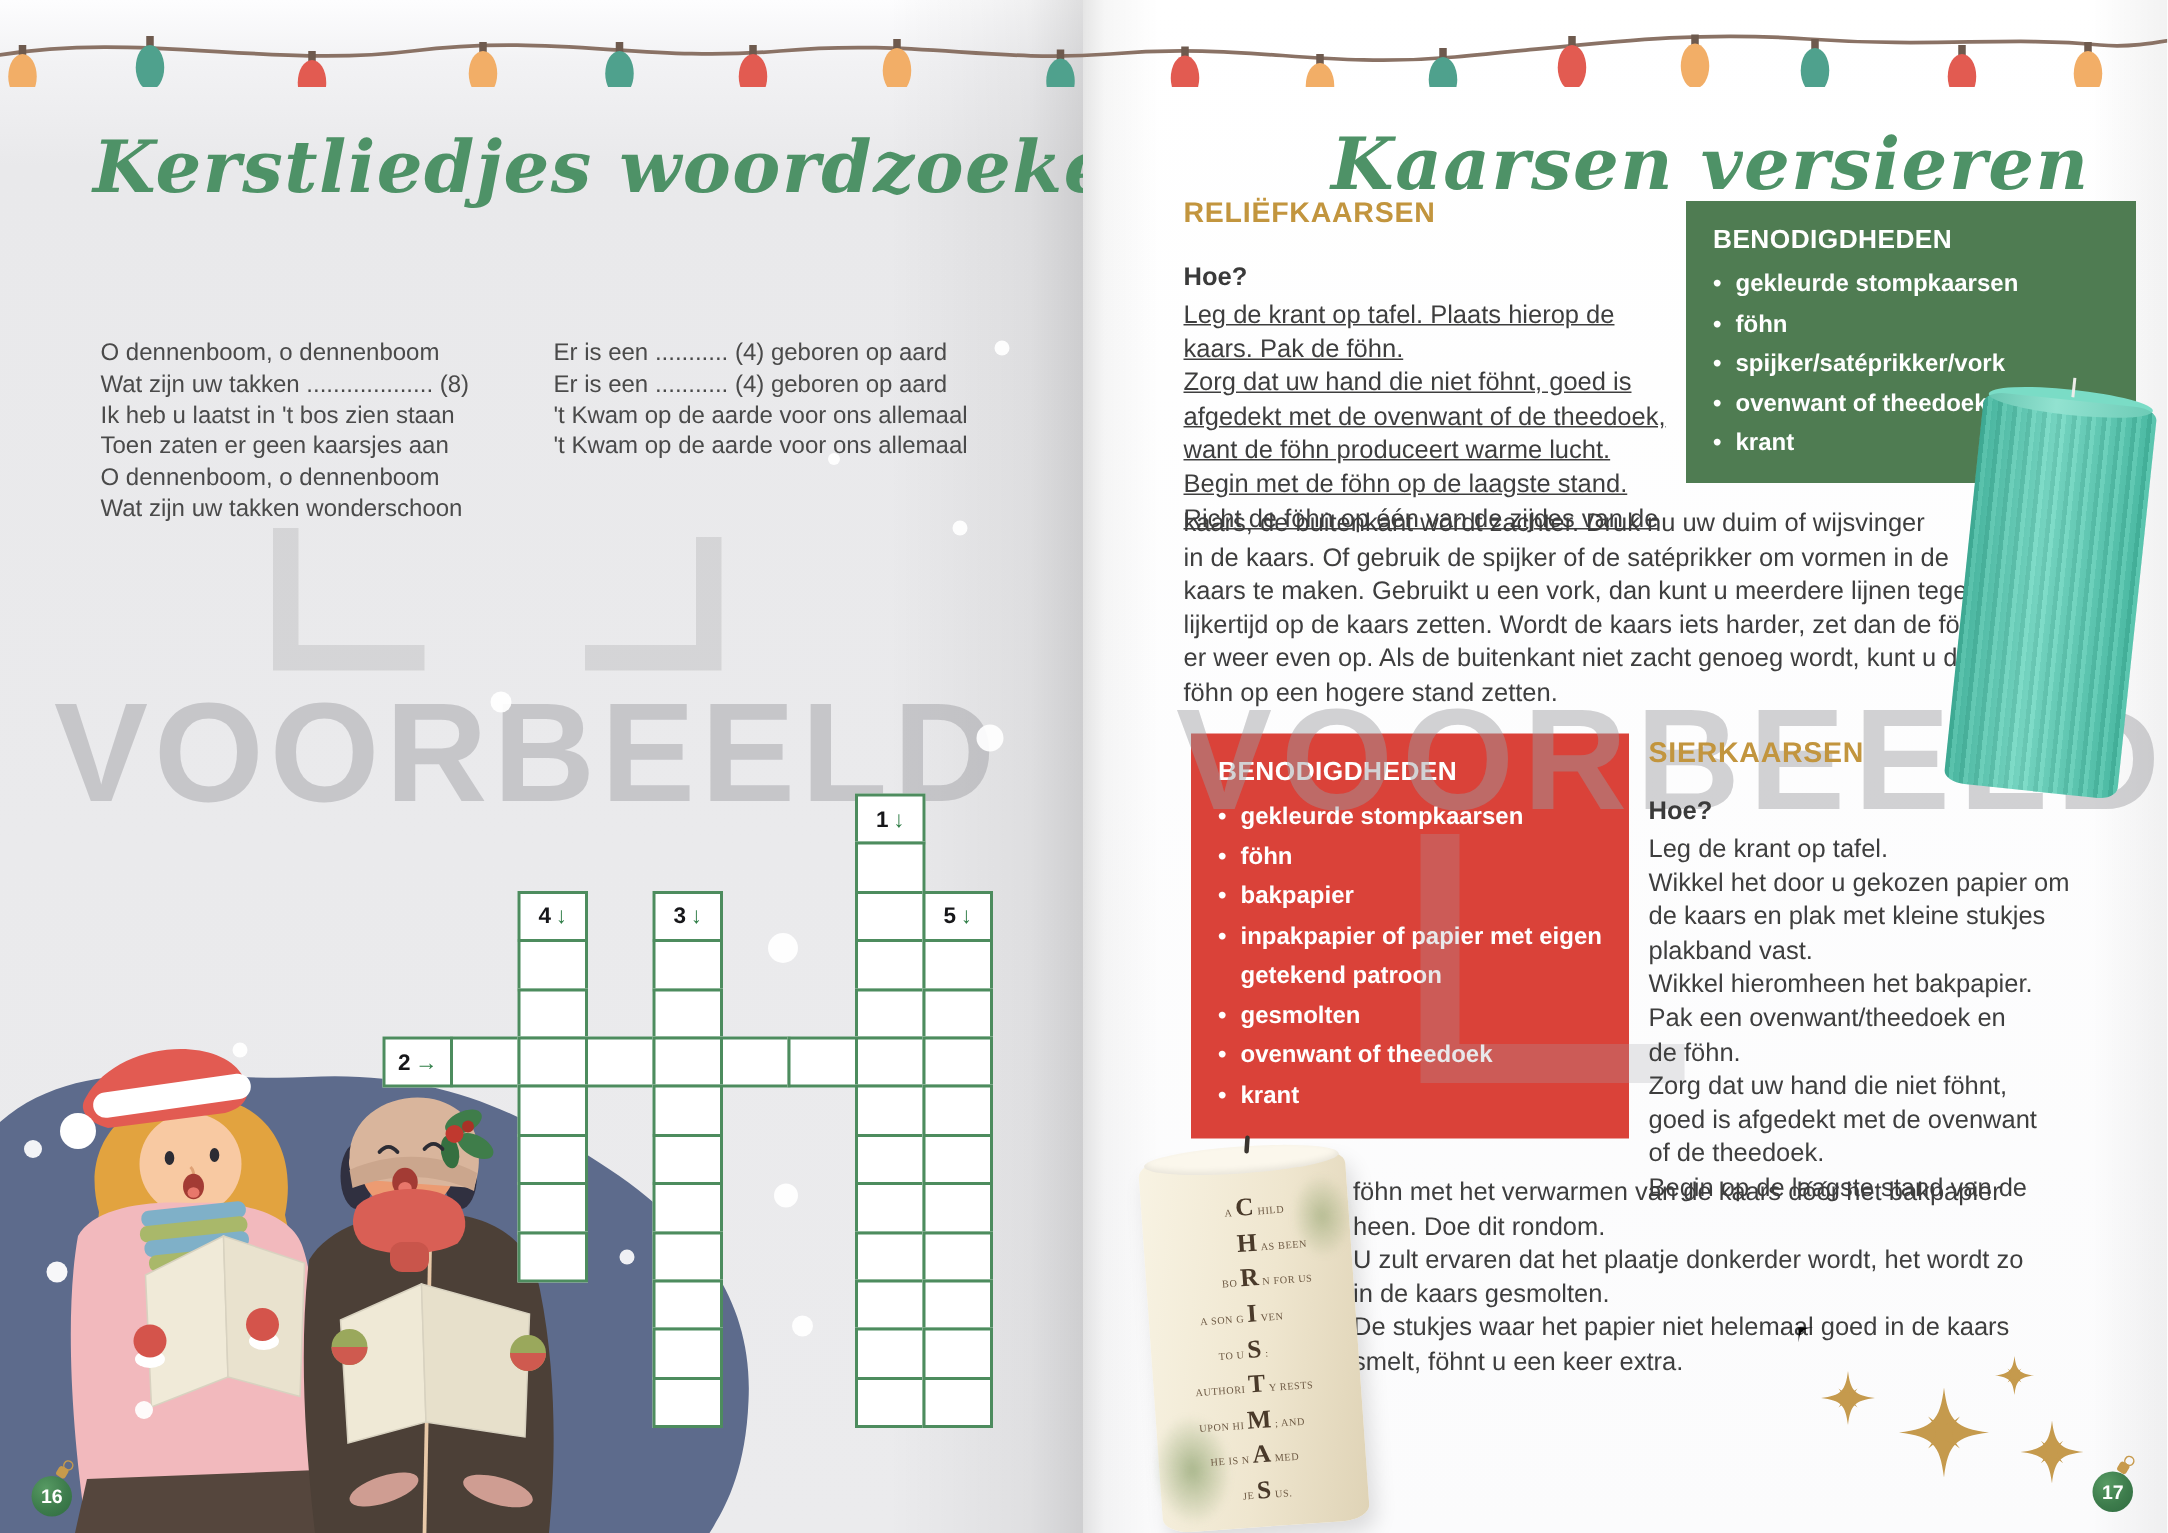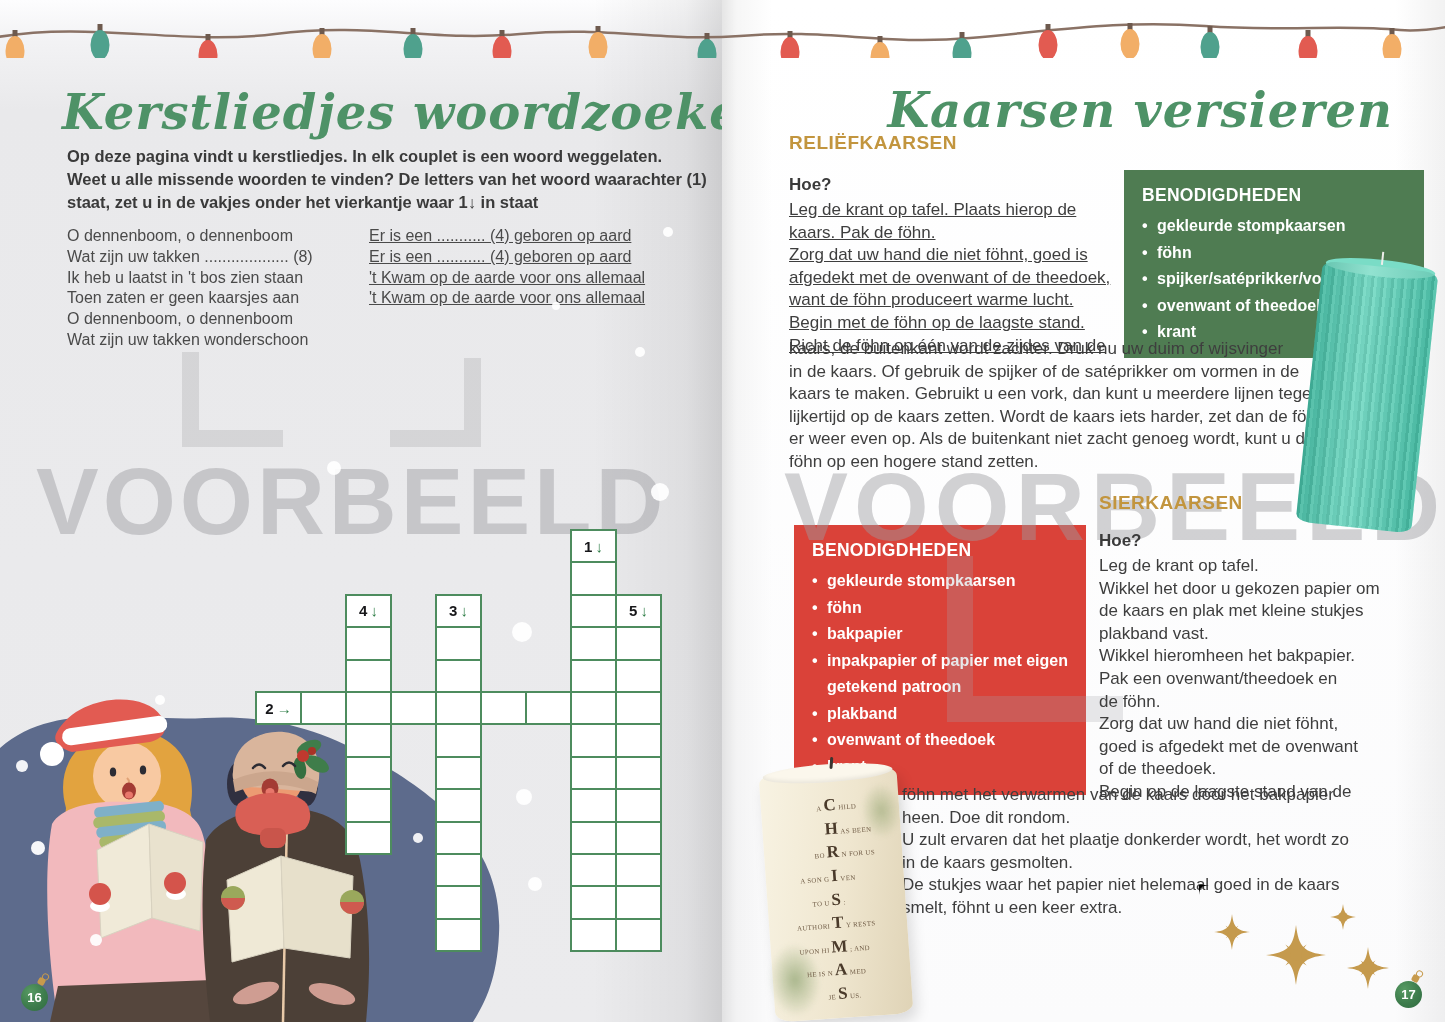--- a/index.html
+++ b/index.html
@@ -18,21 +18,21 @@
   .script-title{position:absolute;font-family:"DejaVu Serif",serif;font-style:italic;font-weight:bold;
      color:#4E9267;font-size:48px;line-height:1.1;letter-spacing:1px;z-index:2;white-space:nowrap;}
   .title-left{left:62px;top:54px;}
   .title-right{right:52px;top:52px;text-align:center;}
 
   .intro{position:absolute;left:67px;top:128px;width:640px;font-size:16.5px;font-weight:bold;
      color:#3A3A3A;line-height:23px;white-space:pre-line;z-index:2;}
 
   .lyrics{position:absolute;font-size:16px;color:#4A4A4A;line-height:20.8px;white-space:pre-line;z-index:2;}
   .ly-s1{left:67px;top:226px;} .ly-s2{left:67px;top:393px;} .ly-s3{left:67px;top:576px;}
-  .ly-s4{left:369px;top:226px;text-decoration:underline;} .ly-s5{left:369px;top:351px;}
+  .ly-s4{left:369px;top:226px;} .ly-s5{left:369px;top:351px;}
 
   
   .wm{position:absolute;font-weight:bold;white-space:nowrap;pointer-events:none;}
   .wm-left{left:36px;top:448px;font-size:94px;letter-spacing:4px;color:rgba(145,145,150,0.40);z-index:1;}
   .wm-right{left:62px;top:452px;font-size:96px;letter-spacing:6px;color:rgba(155,155,160,0.45);z-index:4;}
   .frag{position:absolute;pointer-events:none;}
   .frag-l1{left:182px;top:352px;width:84px;height:78px;border-left:17px solid rgba(158,158,163,.28);border-bottom:17px solid rgba(158,158,163,.28);z-index:1;}
   .frag-l2{left:390px;top:358px;width:74px;height:72px;border-right:17px solid rgba(158,158,163,.28);border-bottom:17px solid rgba(158,158,163,.28);z-index:1;}
   .frag-r1{left:225px;top:556px;width:150px;height:140px;border-left:26px solid rgba(168,168,172,.26);border-bottom:26px solid rgba(168,168,172,.26);z-index:4;}
 
@@ -50,21 +50,21 @@
   .gold-heading{position:absolute;font-size:19px;font-weight:bold;letter-spacing:.5px;color:#C2953E;z-index:6;}
   .h-relief{left:67px;top:132px;} .h-sier{left:377px;top:492px;}
   .how{position:absolute;font-size:17px;font-weight:bold;color:#3A3A3A;z-index:6;}
   .how-relief{left:67px;top:175px;} .how-sier{left:377px;top:531px;}
   .bodytext{position:absolute;font-size:17px;color:#3E3E3E;line-height:22.6px;white-space:pre-line;z-index:6;}
   .relief-narrow{left:67px;top:199px;width:345px;text-decoration:underline;}
   .relief-wide{left:67px;top:338px;width:625px;}
   .sier-narrow{left:377px;top:555px;width:330px;}
   .sier-wide{left:180px;top:784px;width:525px;}
 
-  .box{position:absolute;color:#ffffff;padding:13px 18px;box-sizing:border-box;z-index:1;margin-top:36px;}
+  .box{position:absolute;color:#ffffff;padding:13px 18px;box-sizing:border-box;z-index:1;}
   .box-green{left:402px;top:134px;width:300px;height:188px;background:#4F7C52;}
   .box-red{left:72px;top:489px;width:292px;height:270px;background:#DA4239;}
   .box-title{font-size:17.5px;font-weight:bold;letter-spacing:.3px;margin:2px 0 7px 0;}
   .li{display:flex;font-weight:bold;font-size:16px;line-height:26.5px;color:#fff;}
   .li .b{width:15px;flex:none;}
 
   
   .candle-teal{position:absolute;left:587px;top:266px;width:116px;height:262px;z-index:7;transform:rotate(6deg);
      border-radius:14px/8px;
      background:repeating-linear-gradient(90deg,#49BBA3 0 3px,#66D6BE 3px 6px,#55C9B1 6px 10px);}
@@ -107,23 +107,20 @@
 <div class="book">
 
   <div class="page page-left" id="leftpage">
 
     <div class="wm wm-left">VOORBEELD</div>
     <div class="frag frag-l1"></div>
     <div class="frag frag-l2"></div>
 
     <h1 class="script-title title-left">Kerstliedjes woordzoeker</h1>
 
-    <p class="intro">Op deze pagina vindt u kerstliedjes. In elk couplet is een woord weggelaten.
-Weet u alle missende woorden te vinden? De letters van het woord waarachter (1)
-staat, zet u in de vakjes onder het vierkantje waar 1↓ in staat</p>
 
     <div class="lyrics ly-s1">O dennenboom, o dennenboom
 Wat zijn uw takken ................... (8)
 Ik heb u laatst in 't bos zien staan
 Toen zaten er geen kaarsjes aan
 O dennenboom, o dennenboom
 Wat zijn uw takken wonderschoon</div>
     <div class="lyrics ly-s4">Er is een ........... (4) geboren op aard
 Er is een ........... (4) geboren op aard
 't Kwam op de aarde voor ons allemaal
@@ -339,21 +336,21 @@
           <div class="li">
             <span class="b">•</span>
             <span class="t">bakpapier</span>
           </div>
           <div class="li">
             <span class="b">•</span>
             <span class="t">inpakpapier of papier met eigen getekend patroon</span>
           </div>
           <div class="li">
             <span class="b">•</span>
-            <span class="t">plakband</span>
+            <span class="t">gesmolten</span>
           </div>
           <div class="li">
             <span class="b">•</span>
             <span class="t">ovenwant of theedoek</span>
           </div>
           <div class="li">
             <span class="b">•</span>
             <span class="t">krant</span>
           </div>
         </div>

